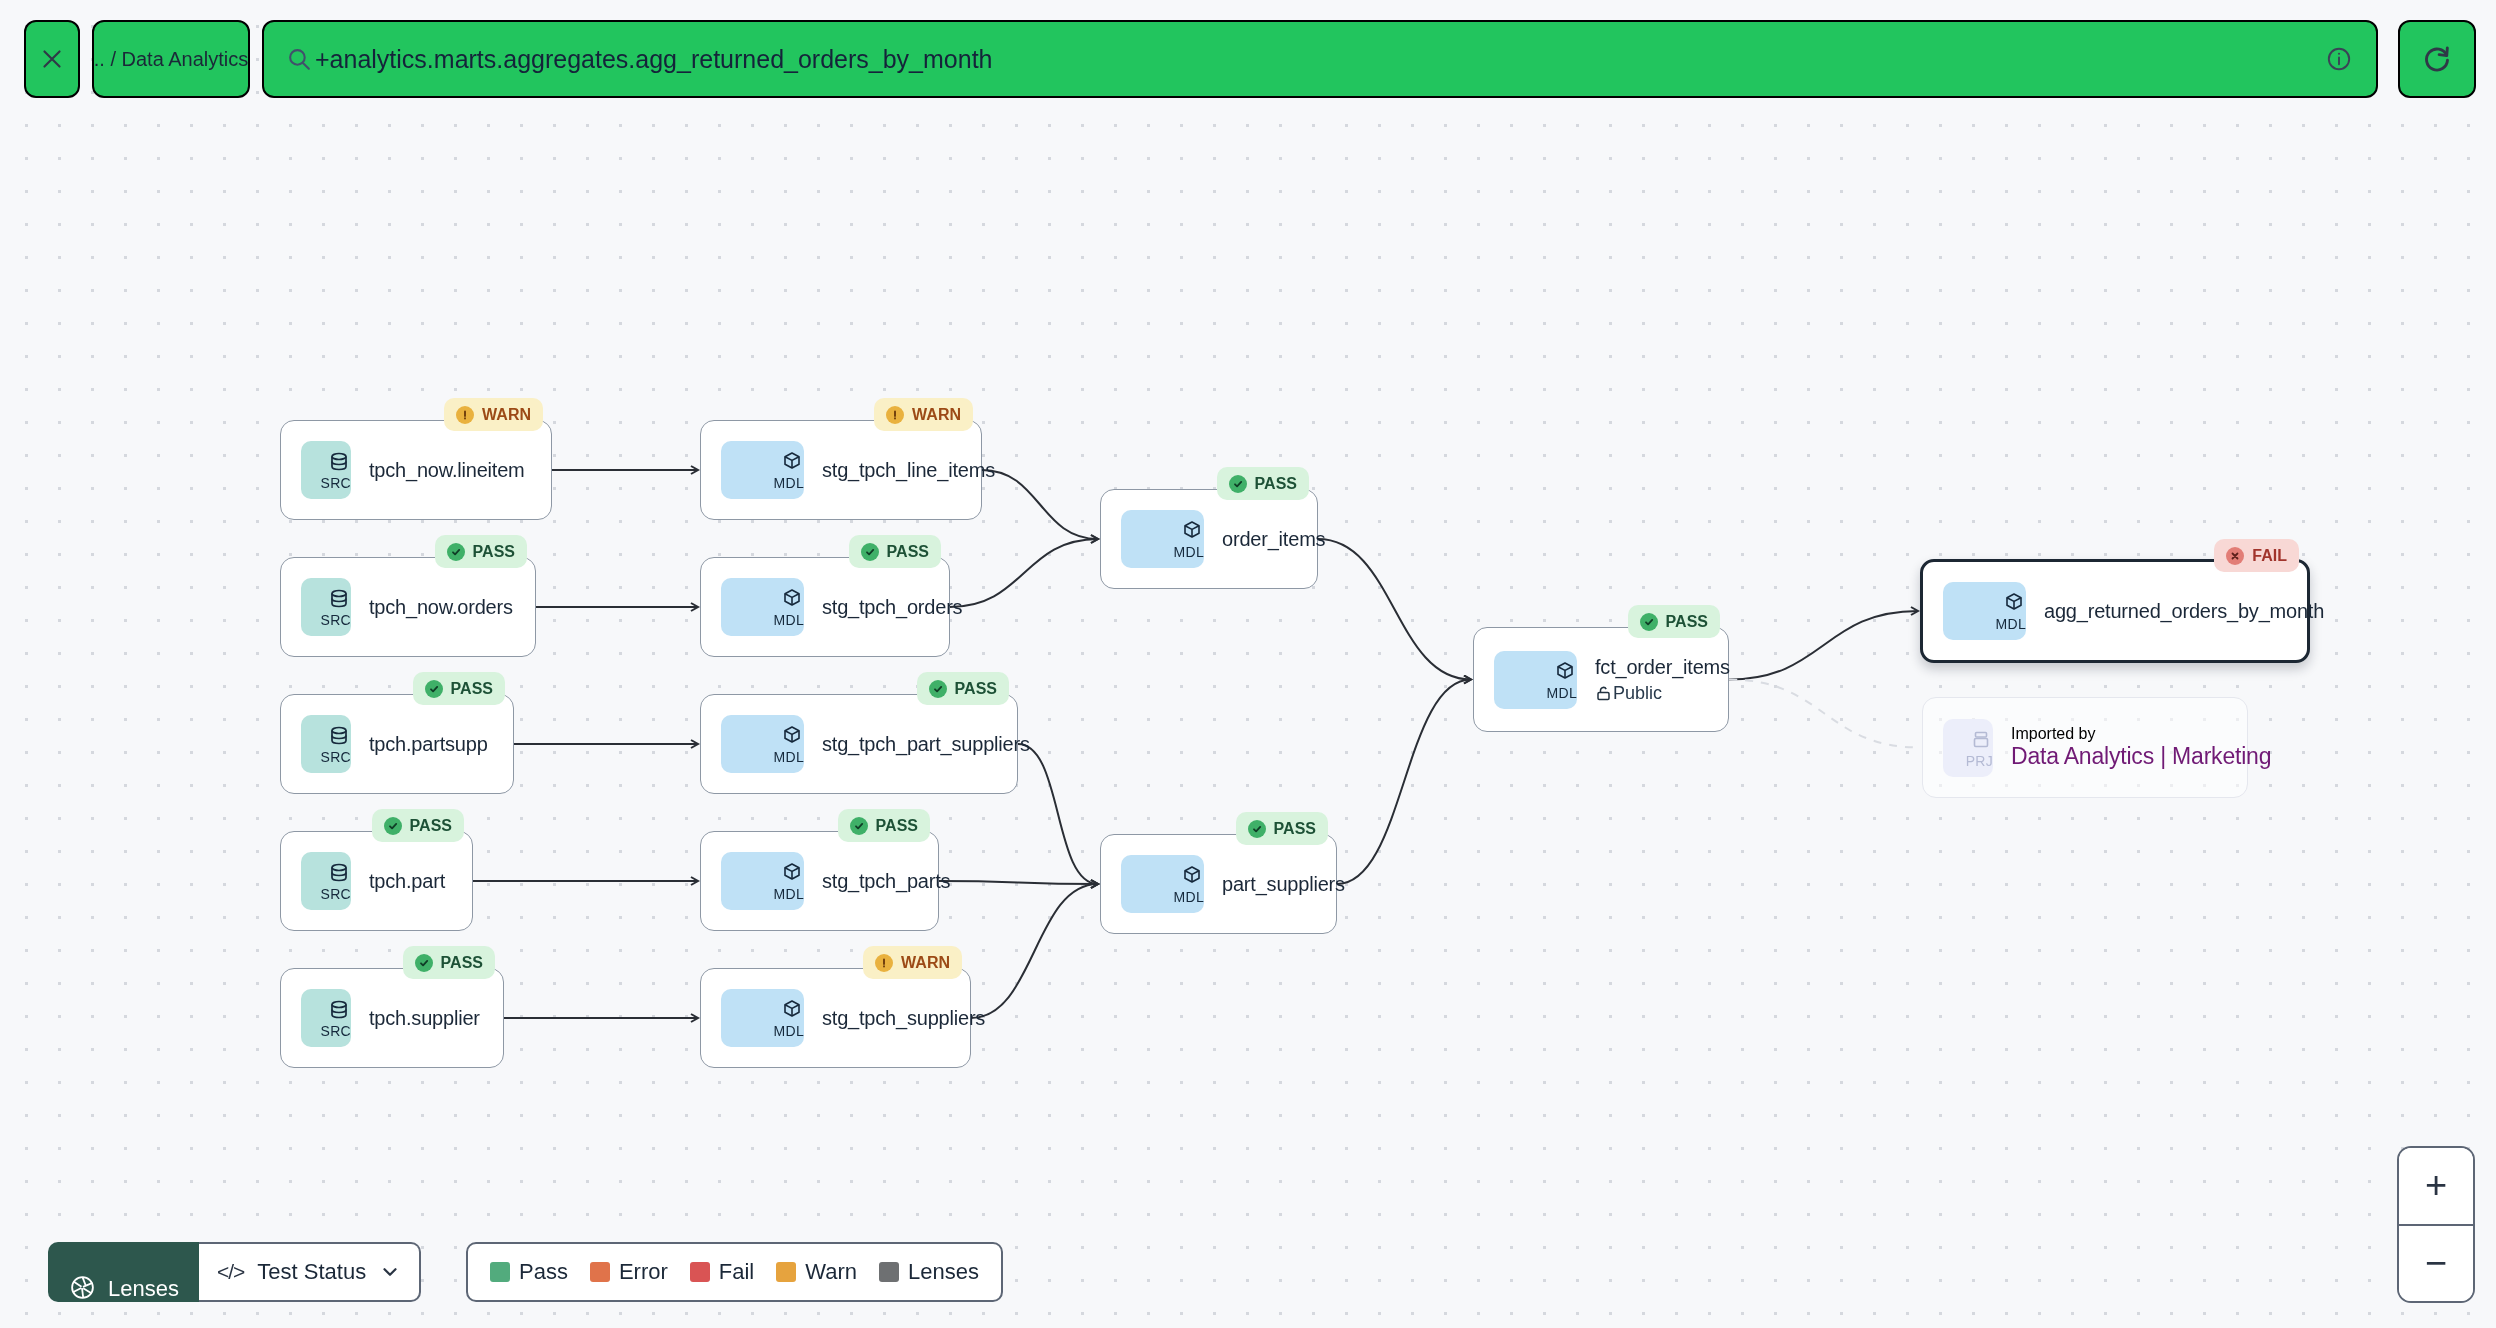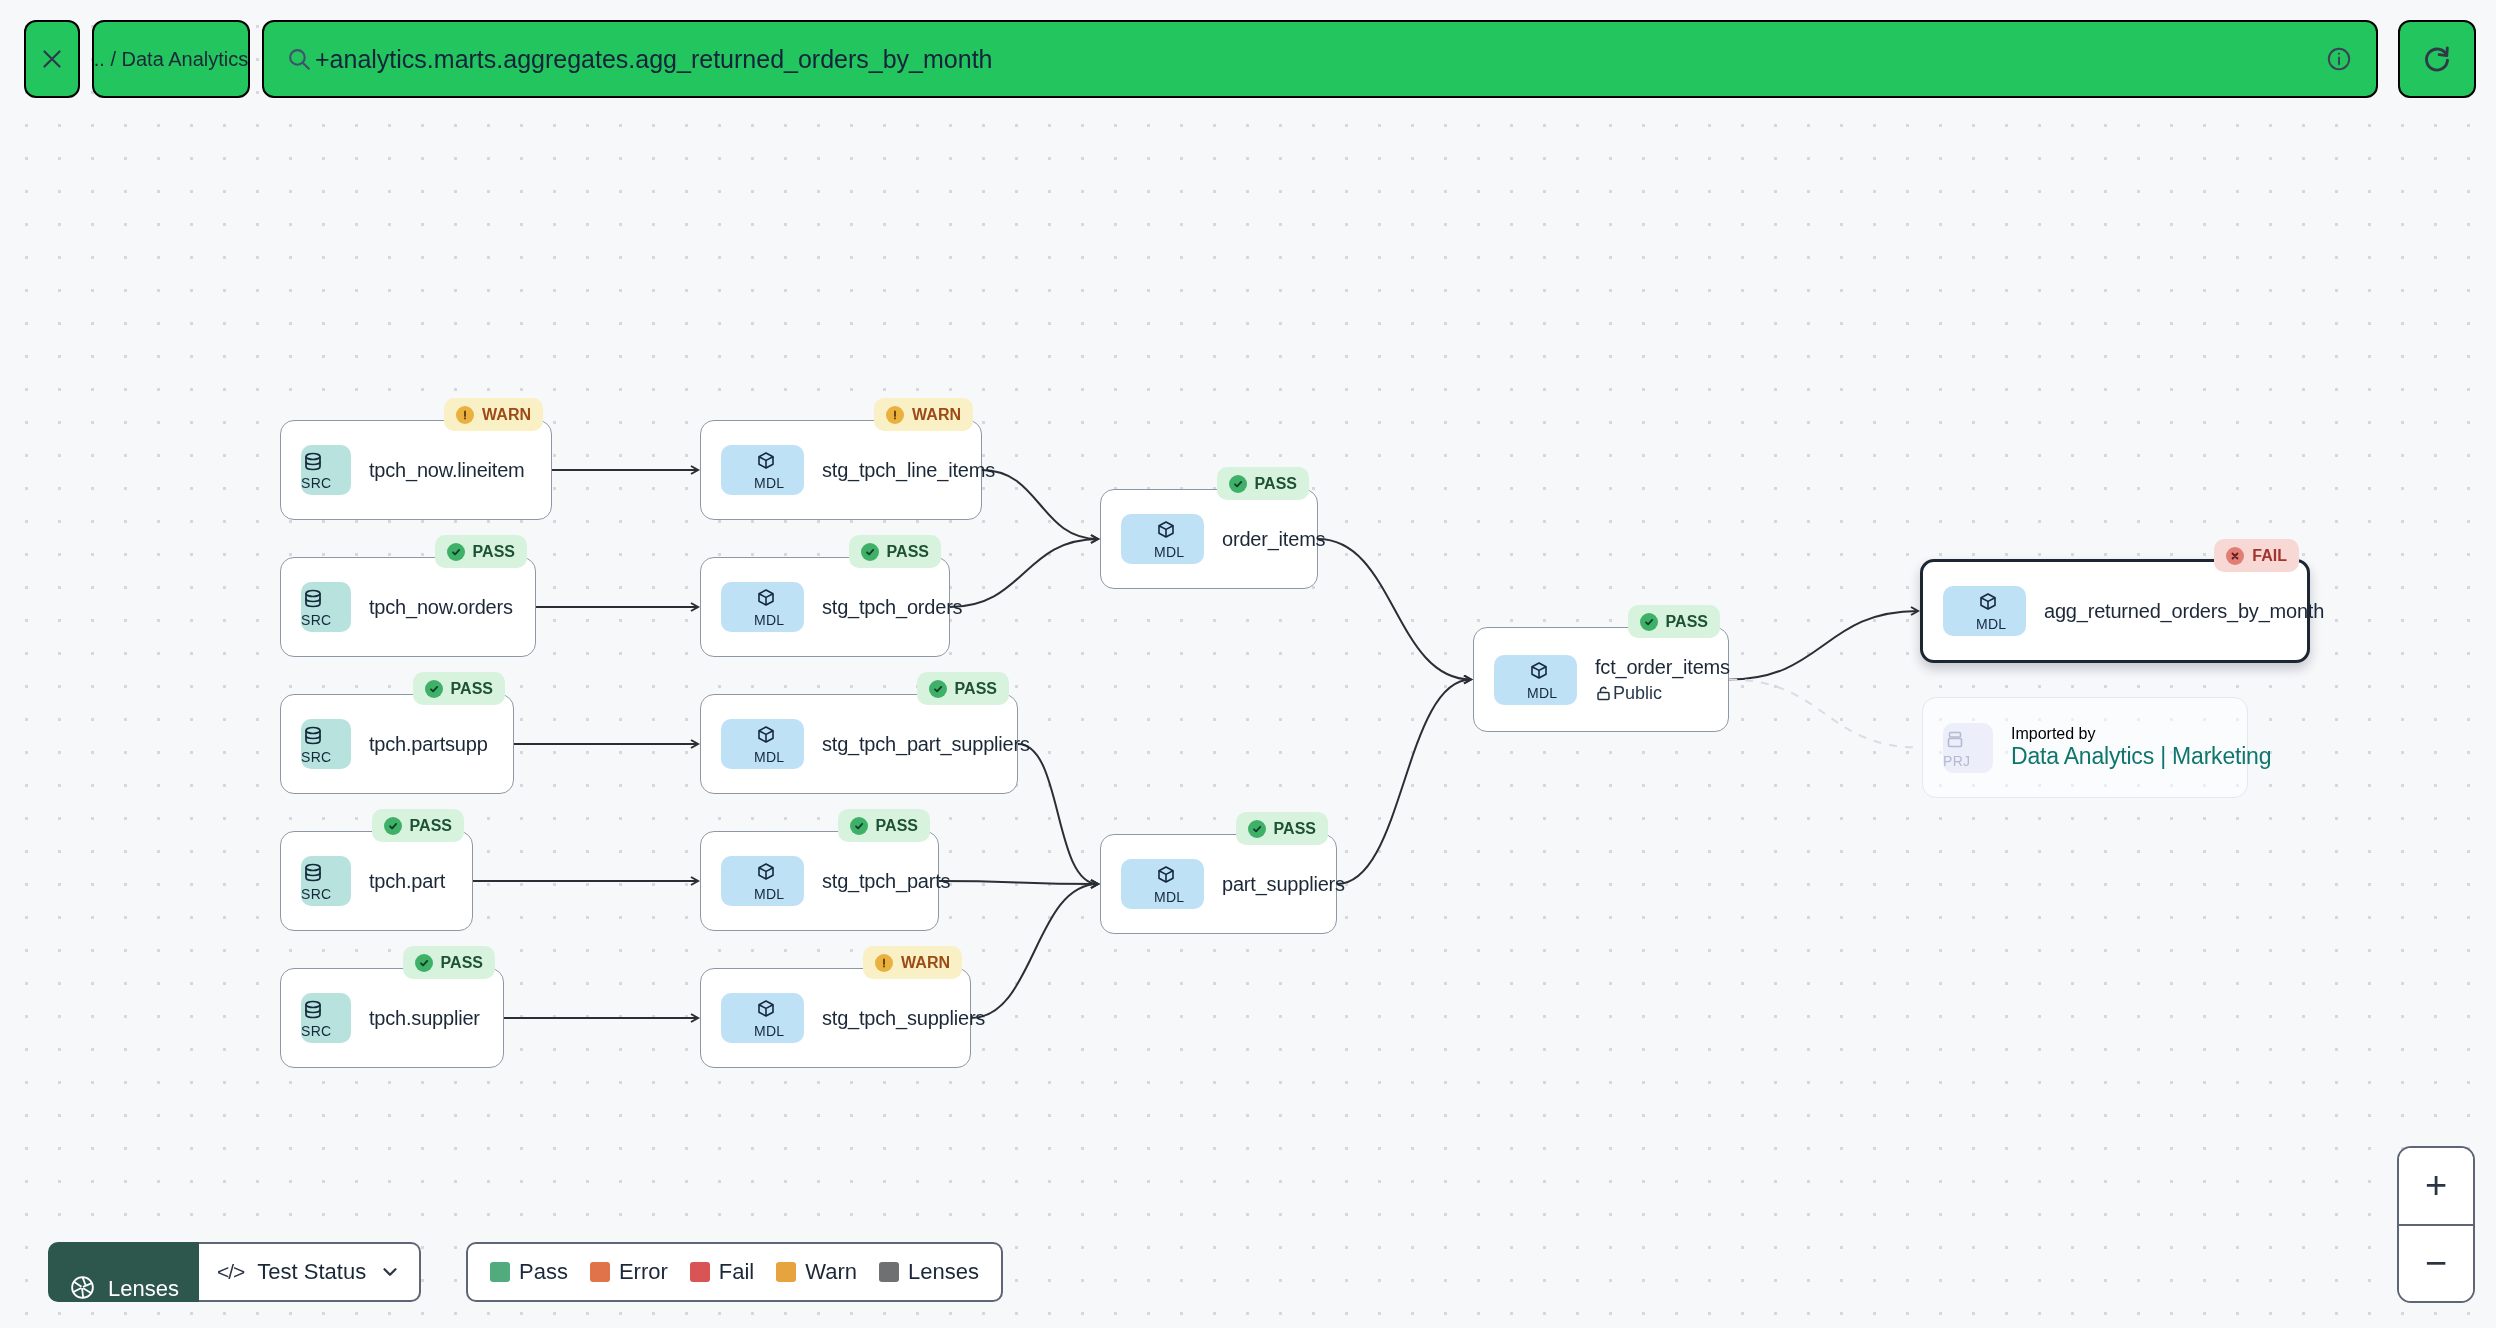--- a/index.html
+++ b/index.html
@@ -21,32 +21,32 @@
   .icon-wrap{display:flex;align-items:center;justify-content:center;}
   
   .canvas{position:absolute;inset:0;z-index:1;}
   .edges{position:absolute;inset:0;z-index:1;}
   .edges path{fill:none;stroke:#2a2e35;stroke-width:2;}
   .edges path.dashed{stroke:#d9dce2;stroke-dasharray:8 8;}
   .node{position:absolute;background:#fff;border:1.5px solid #8e98a5;border-radius:14px;
     display:flex;align-items:center;gap:18px;padding:0 16px 0 20px;box-sizing:border-box;z-index:2;cursor:pointer;}
   .node.selected{border:3px solid #1c2733;box-shadow:0 6px 12px rgba(18,28,45,.22);}
   .node.ghost{background:rgba(255,255,255,.55);border-color:#e5e7ee;cursor:default;}
-  .icon-sq{width:50px;height:50px;border-radius:10px;display:flex;flex-direction:column;
-    align-items:flex-start;justify-content:center;flex:0 0 auto;}
+  .icon-sq{width:50px;height:58px;border-radius:10px;display:flex;flex-direction:column;
+    align-items:flex-end;justify-content:center;flex:0 0 auto;}
   .icon-sq.SRC{background:#b7e2dd;}
   .icon-sq.MDL{background:#bfe1f6;padding-left:33px;}
   .icon-sq.PRJ{background:#eceefa;}
   .icon-caption{font-size:14px;color:#15293c;line-height:1;margin-top:2px;letter-spacing:.3px;}
   .ghost .icon-caption{color:#b4bad4;}
   .label-block{display:flex;flex-direction:column;justify-content:flex-start;min-width:0;}
   .node-label{font-size:20px;color:#1b2838;white-space:nowrap;letter-spacing:-.2px;}
   .node-subtitle{display:flex;align-items:center;gap:1px;font-size:18px;color:#27384a;margin-top:4px;}
   .ghost .ghost-sub{font-size:16px;color:#000000;white-space:nowrap;}
-  .ghost .node-label{color:#0f766e;font-size:23px;}
+  .ghost .node-label{color:#701a75;font-size:23px;}
   .badge{position:absolute;top:-23px;right:8px;height:33px;border-radius:10px;display:flex;align-items:center;
     gap:8px;padding:0 12px;font-size:16px;font-weight:bold;z-index:3;box-sizing:border-box;}
   .badge.PASS{background:#d8f3dd;color:#1d5136;}
   .badge.WARN{background:#faf0c6;color:#9c4a16;}
   .badge.FAIL{background:#f8d8d5;color:#a1342c;}
   .badge-dot{width:18px;height:18px;border-radius:50%;display:flex;align-items:center;justify-content:center;flex:0 0 auto;}
   .PASS .badge-dot{background:#3fb068;}
   .WARN .badge-dot{background:#e9b13e;}
   .FAIL .badge-dot{background:#e27d76;}
   

